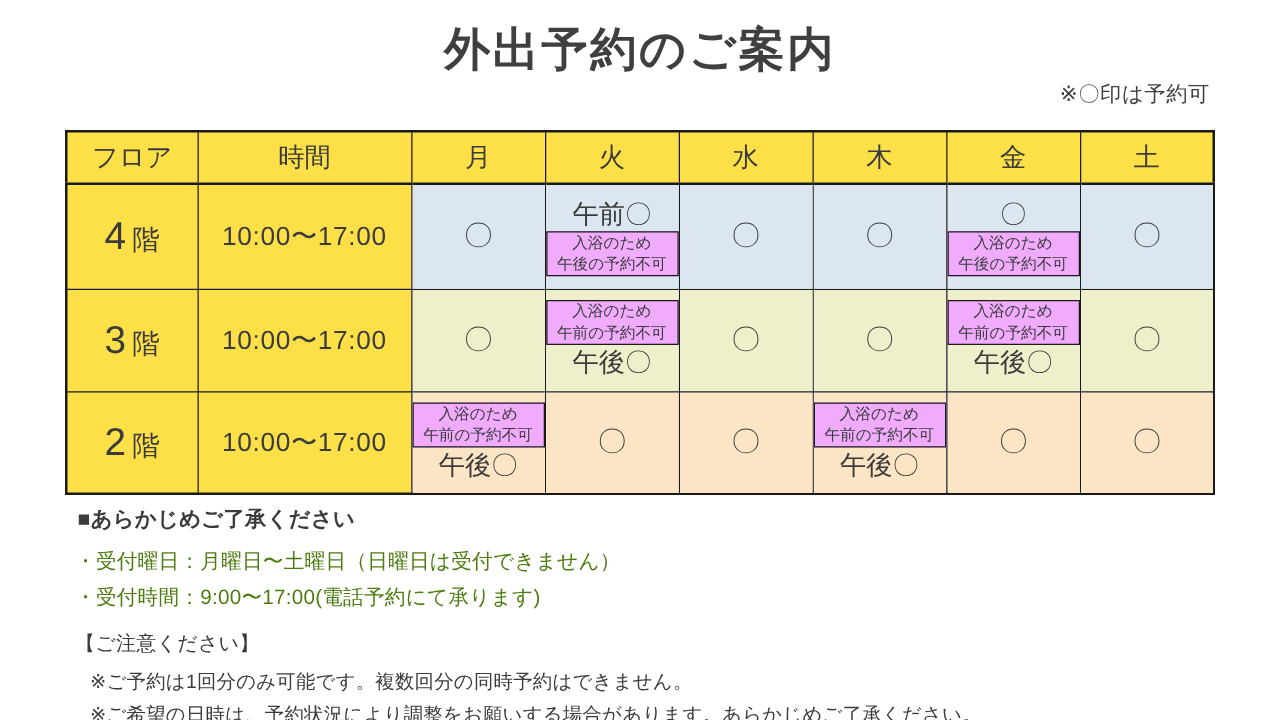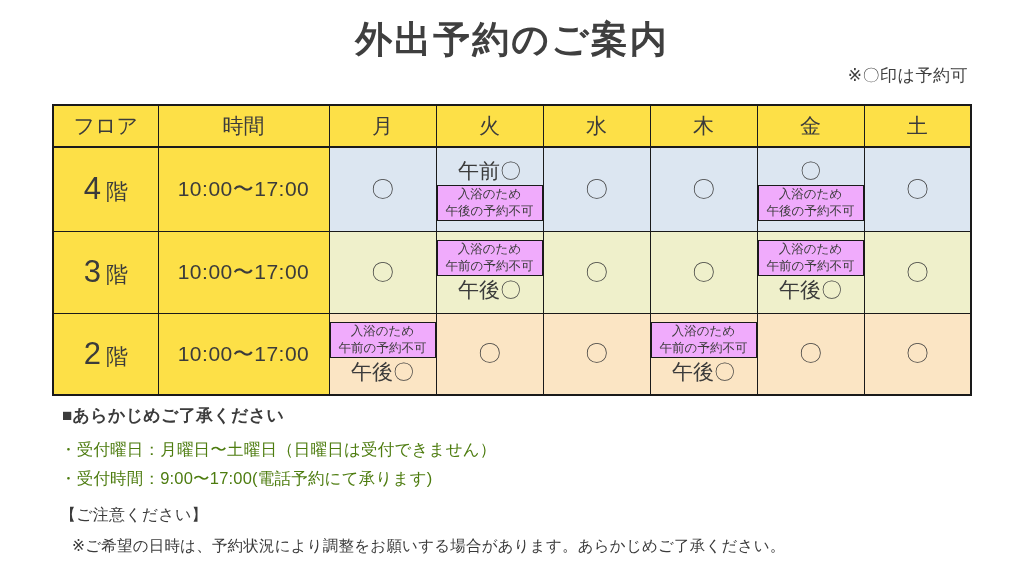--- a/index.html
+++ b/index.html
@@ -356,14 +356,15 @@
 
     </tbody>
   </table>
 </div>
 
 <div class="footer">
   <div class="foot-heading">■あらかじめご了承ください</div>
   <div class="foot-line">・受付曜日：月曜日〜土曜日（日曜日は受付できません）</div>
   <div class="foot-line">・受付時間：9:00〜17:00(電話予約にて承ります)</div>
   <div class="foot-caution-title">【ご注意ください】</div>
+  <div class="foot-note">※ご予約は1回分のみ可能です。複数回分の同時予約はできません。</div>
   <div class="foot-note">※ご希望の日時は、予約状況により調整をお願いする場合があります。あらかじめご了承ください。</div>
 </div>
 
 </body></html>

